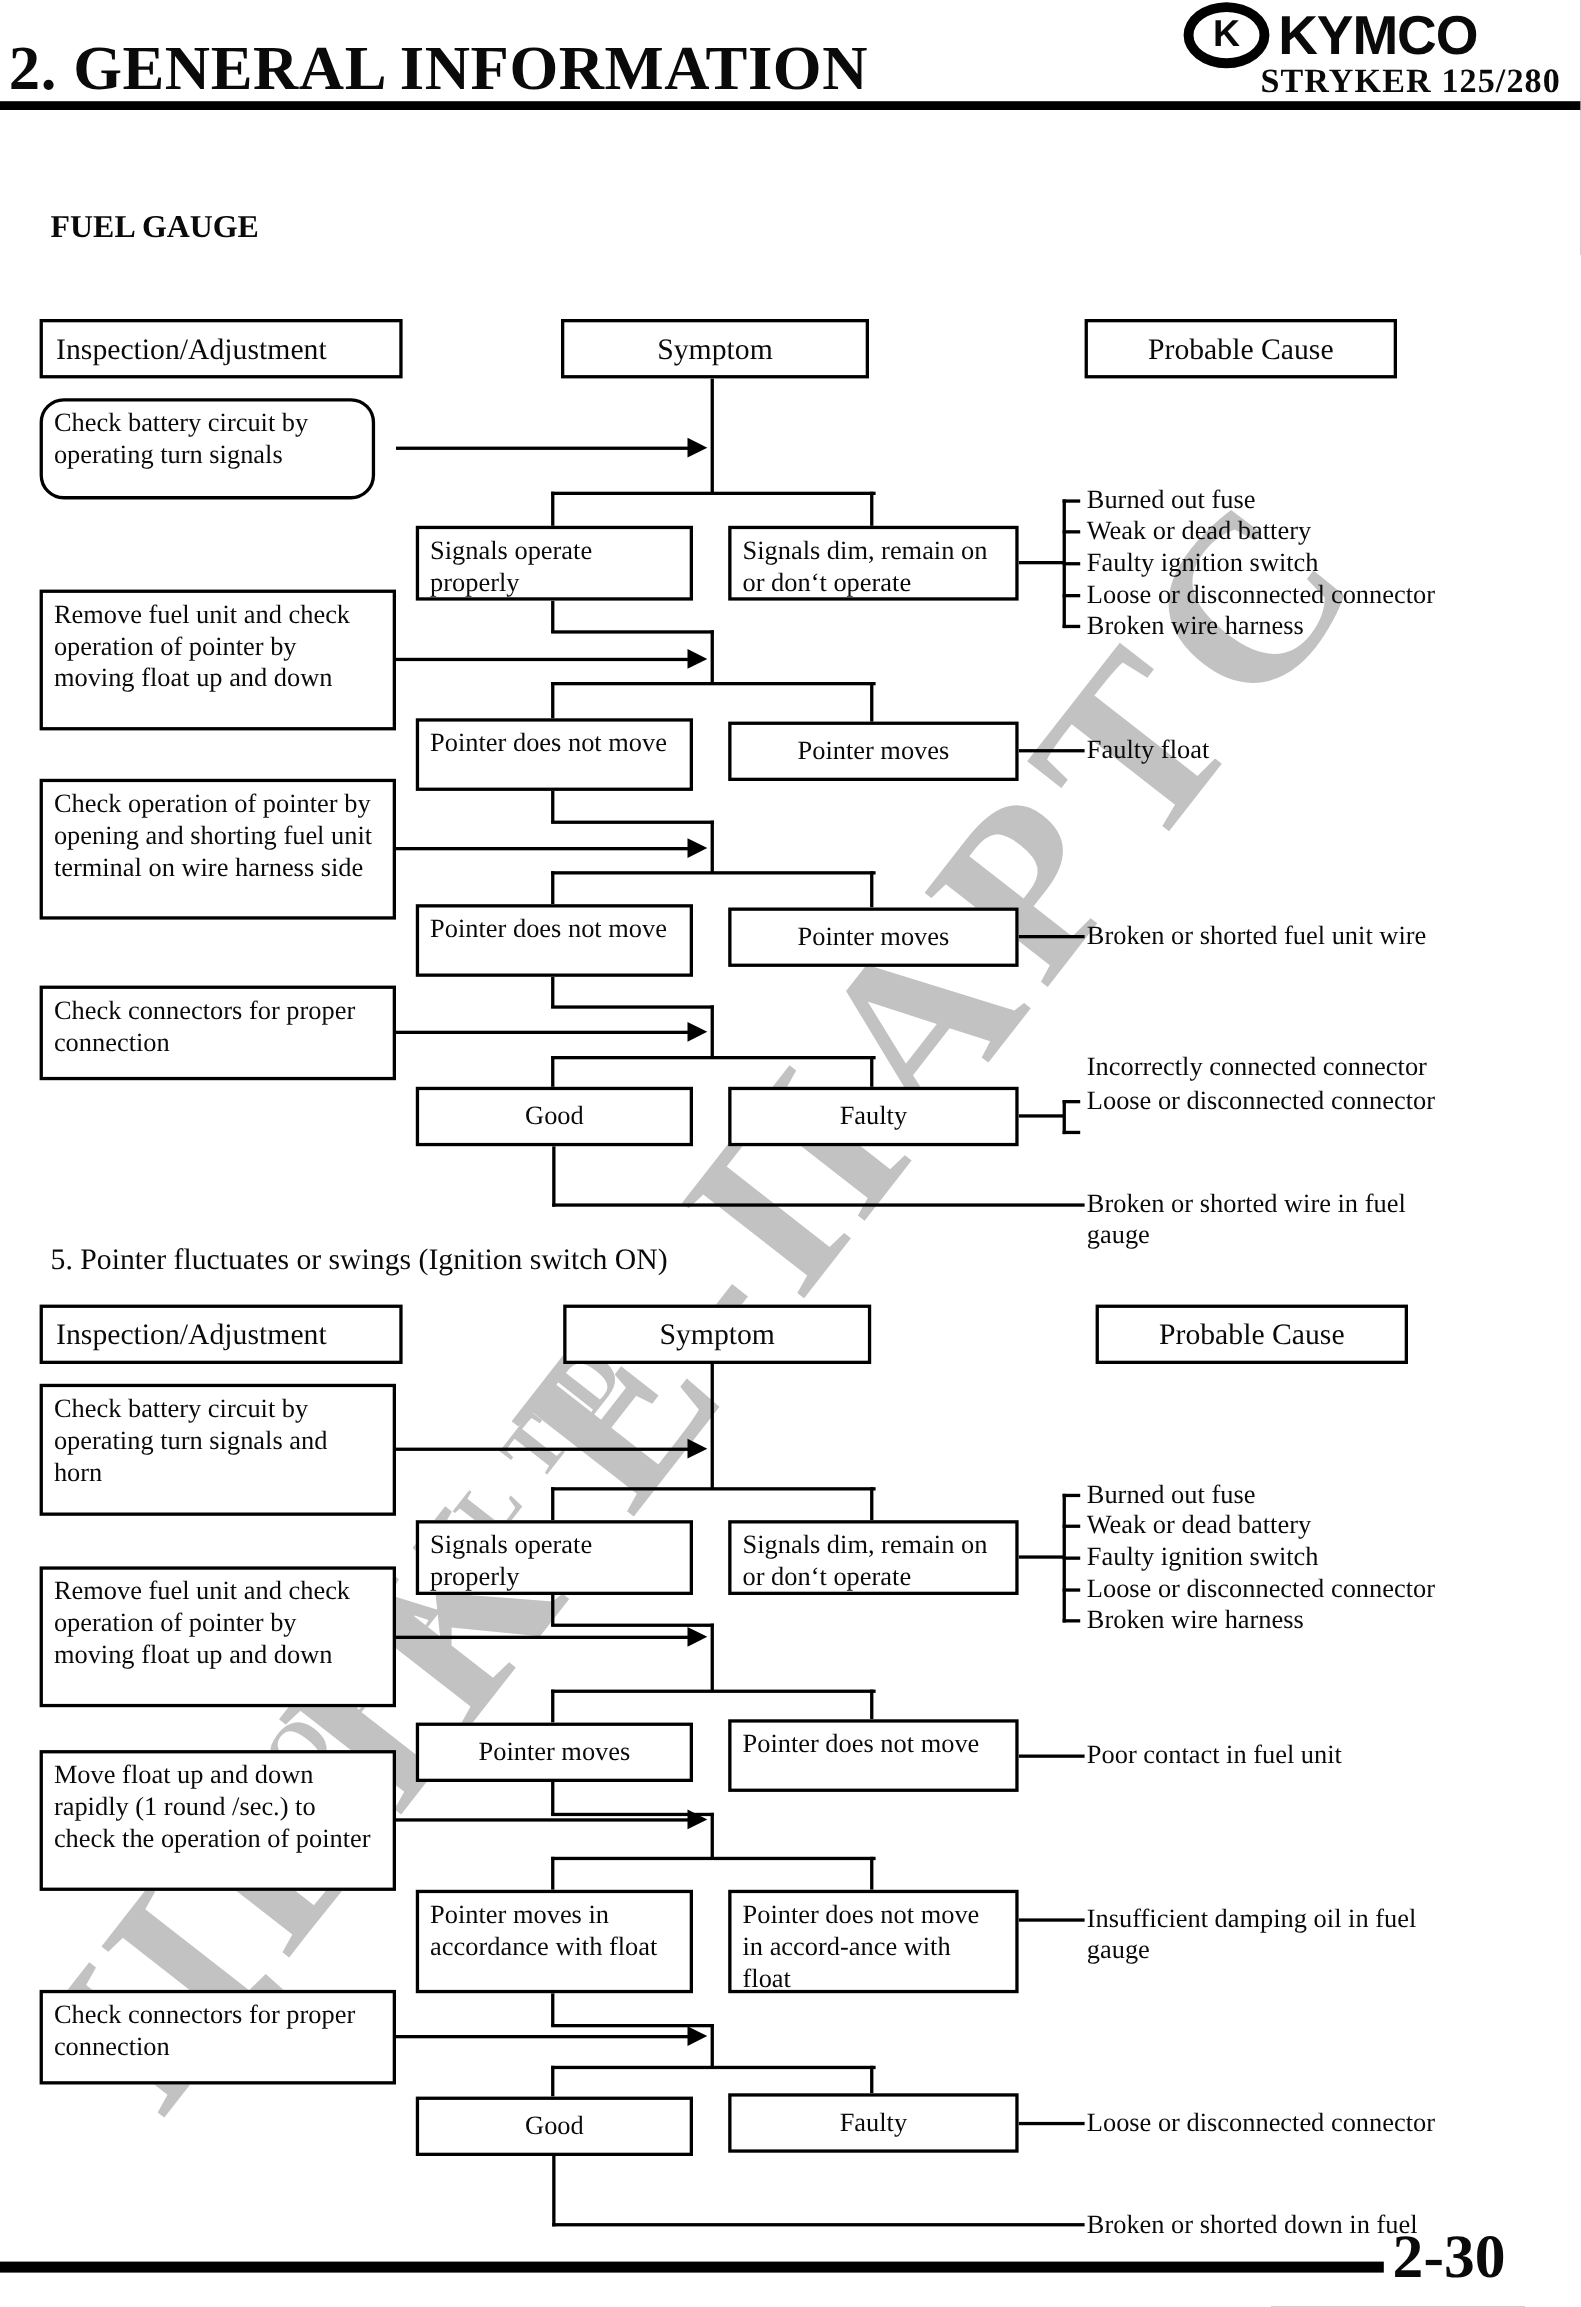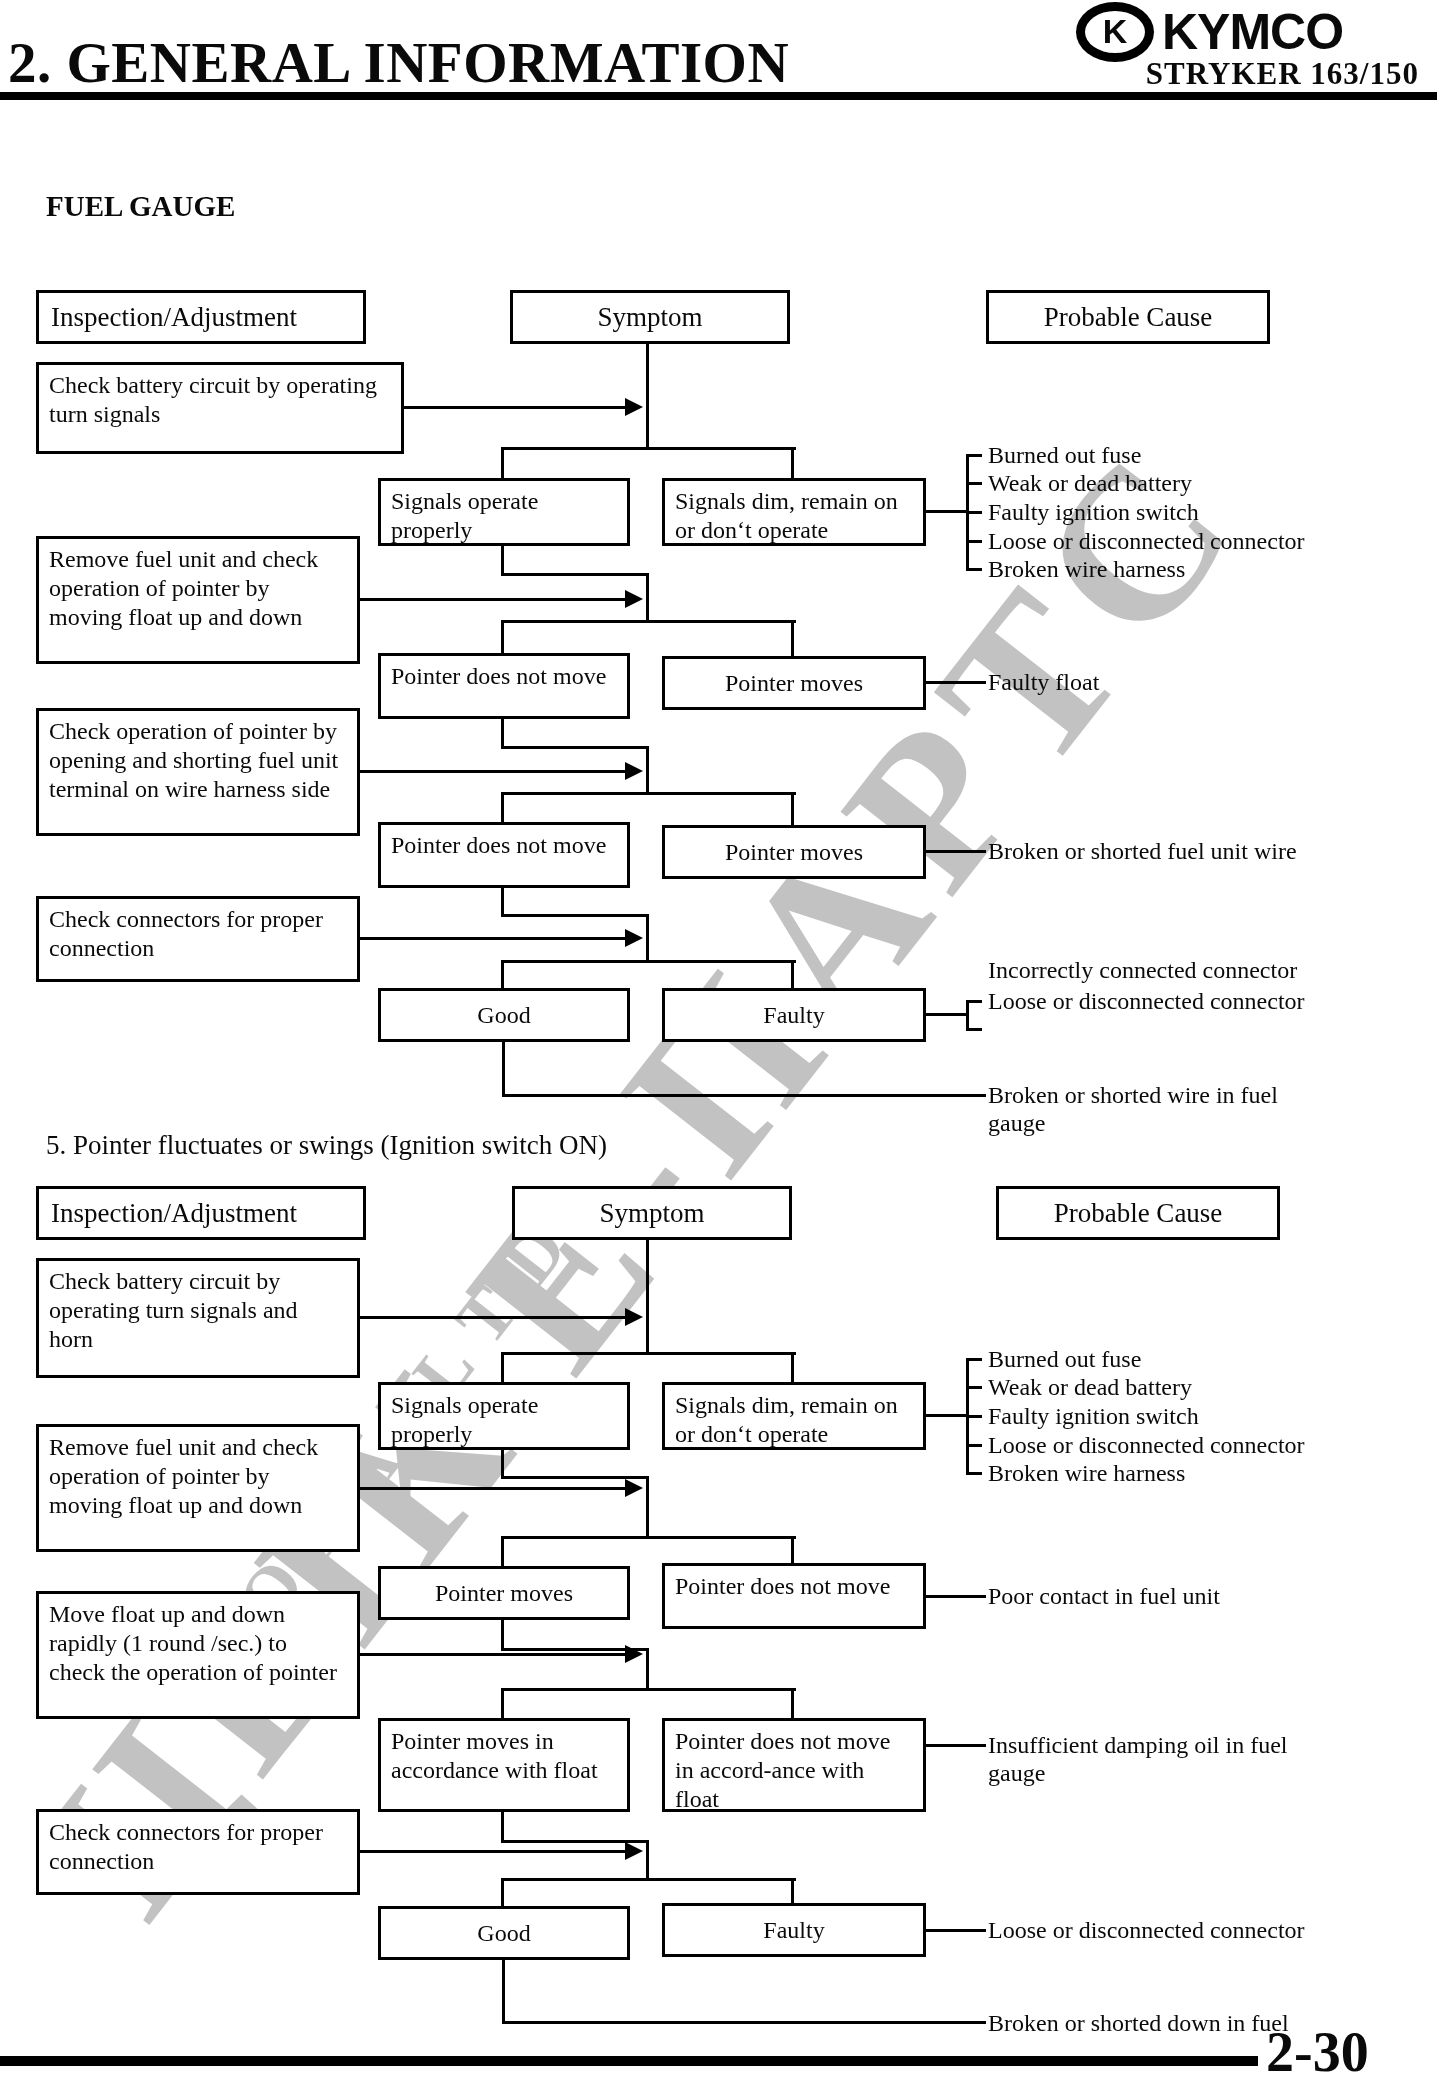--- a/index.html
+++ b/index.html
@@ -38,30 +38,30 @@
   <div class="wm" style="left:90px;top:1760px;font-size:215px;letter-spacing:18px;transform:rotate(-52deg);">ЦВІК Е-ПАРТС</div>
   <div class="wm" style="left:205px;top:1635px;font-size:72px;letter-spacing:28px;transform:rotate(-52deg);">СОХА LTD</div>
 
   <div class="headline">2. GENERAL INFORMATION</div>
   <div class="logo">
     <span class="logo-oval">
         <span class="logo-k">K</span>
       </span>
     <span class="brand">KYMCO</span>
   </div>
-  <div class="model">STRYKER 163/150</div>
+  <div class="model">STRYKER 125/280</div>
   <div class="rule" style="left:0;top:92px;width:1437px;height:8px;"></div>
 
   <div class="sec-title">FUEL GAUGE</div>
 
   <div class="fbox vctr hdrbox" style="left:36px;top:290px;width:330px;height:54px;">Inspection/Adjustment</div>
   <div class="fbox ctr hdrbox" style="left:510px;top:290px;width:280px;height:54px;">Symptom</div>
   <div class="fbox ctr hdrbox" style="left:986px;top:290px;width:284px;height:54px;">Probable Cause</div>
 
-  <div class="fbox" style="left:36px;top:362px;width:368px;height:92px;">Check battery circuit by operating turn signals</div>
+  <div class="fbox" style="left:36px;top:362px;width:305px;height:92px;border-radius:22px;">Check battery circuit by operating turn signals</div>
   <div class="fbox" style="left:36px;top:536px;width:324px;height:128px;">Remove fuel unit and check operation of pointer by moving float up and down</div>
   <div class="fbox" style="left:36px;top:708px;width:324px;height:128px;">Check operation of pointer by opening and shorting fuel unit terminal on wire harness side</div>
   <div class="fbox" style="left:36px;top:896px;width:324px;height:86px;">Check connectors for proper connection</div>
 
   <div class="fbox" style="left:378px;top:478px;width:252px;height:68px;">Signals operate properly</div>
   <div class="fbox" style="left:662px;top:478px;width:264px;height:68px;">Signals dim, remain on or don‘t operate</div>
   <div class="fbox" style="left:378px;top:653px;width:252px;height:66px;">Pointer does not move</div>
   <div class="fbox ctr" style="left:662px;top:656px;width:264px;height:54px;">Pointer moves</div>
   <div class="fbox" style="left:378px;top:822px;width:252px;height:66px;">Pointer does not move</div>
   <div class="fbox ctr" style="left:662px;top:825px;width:264px;height:54px;">Pointer moves</div>

